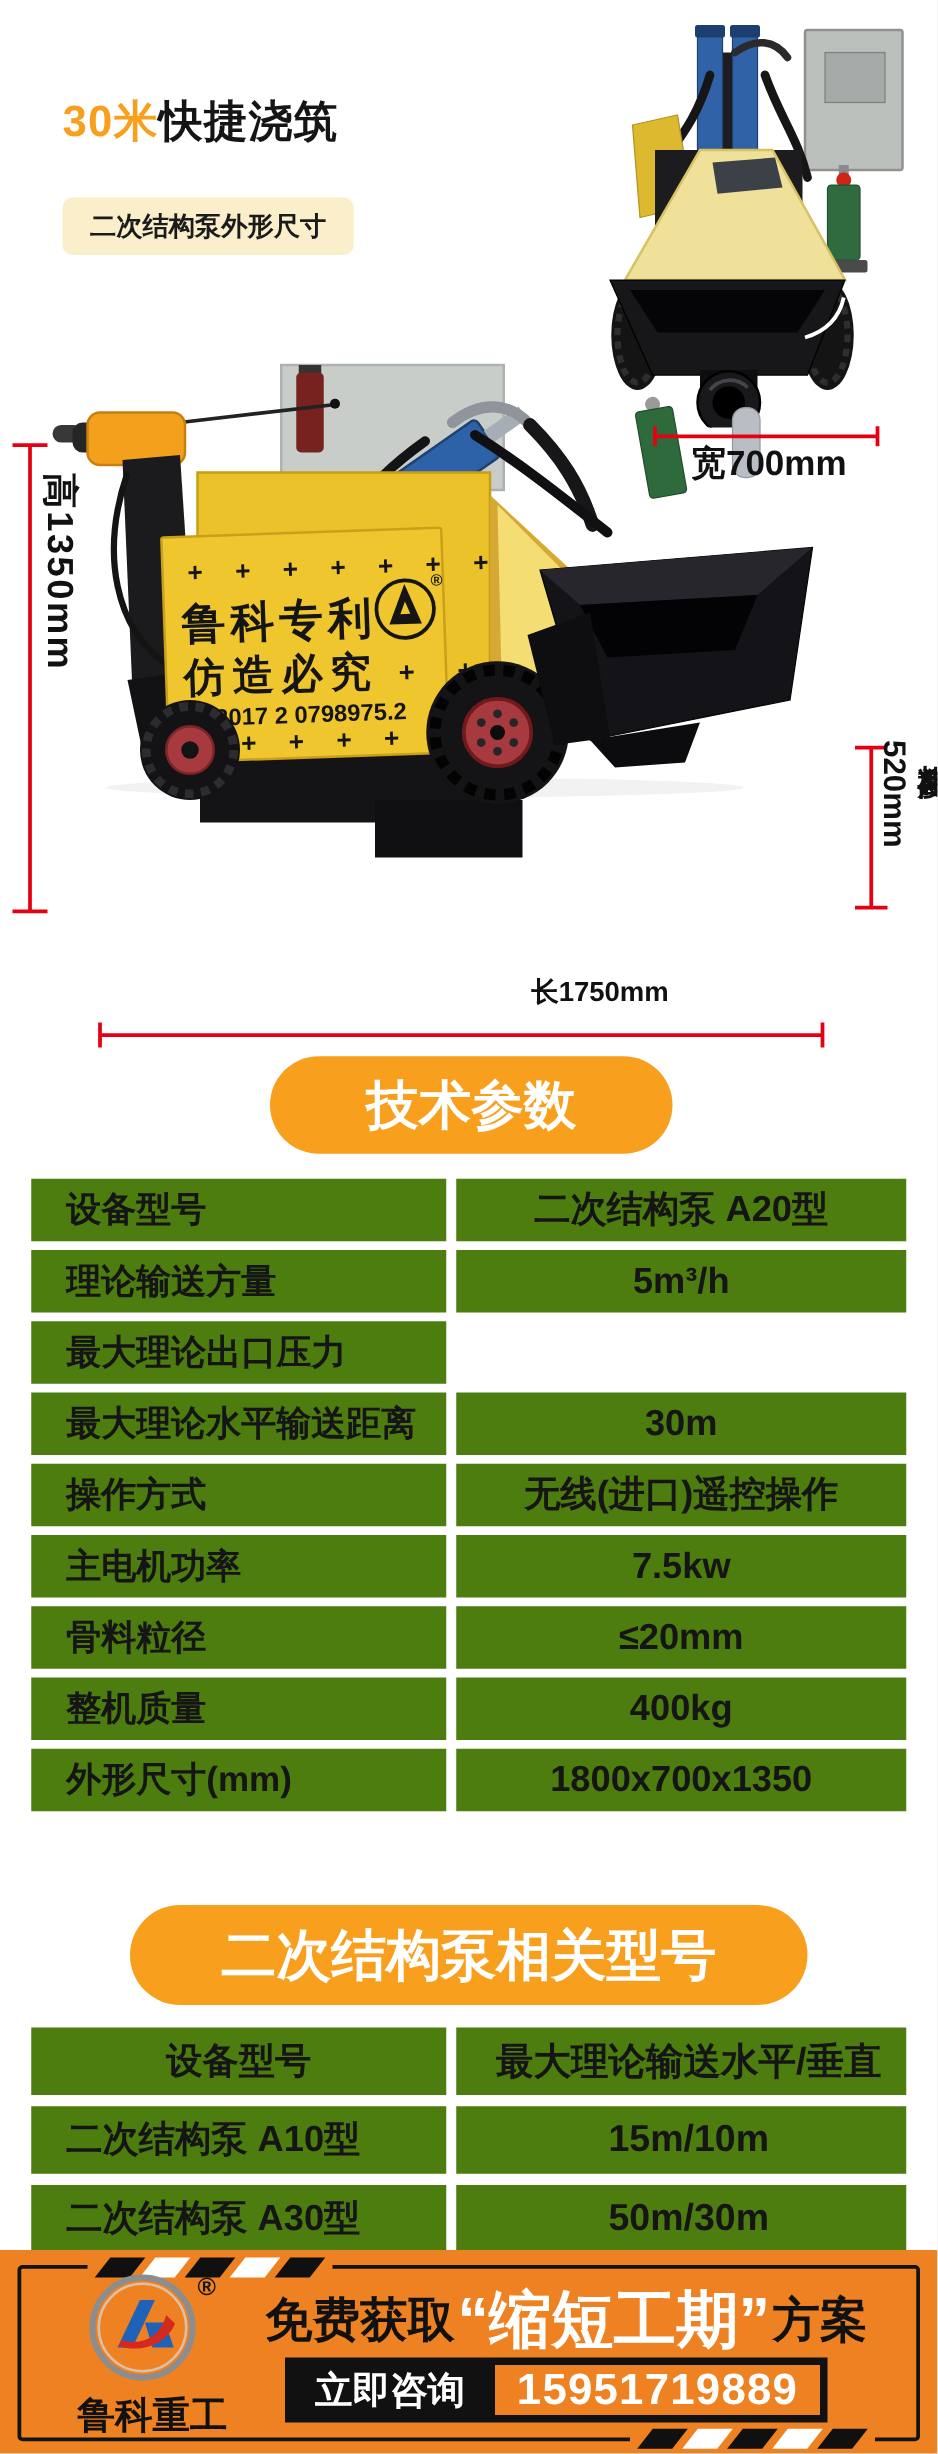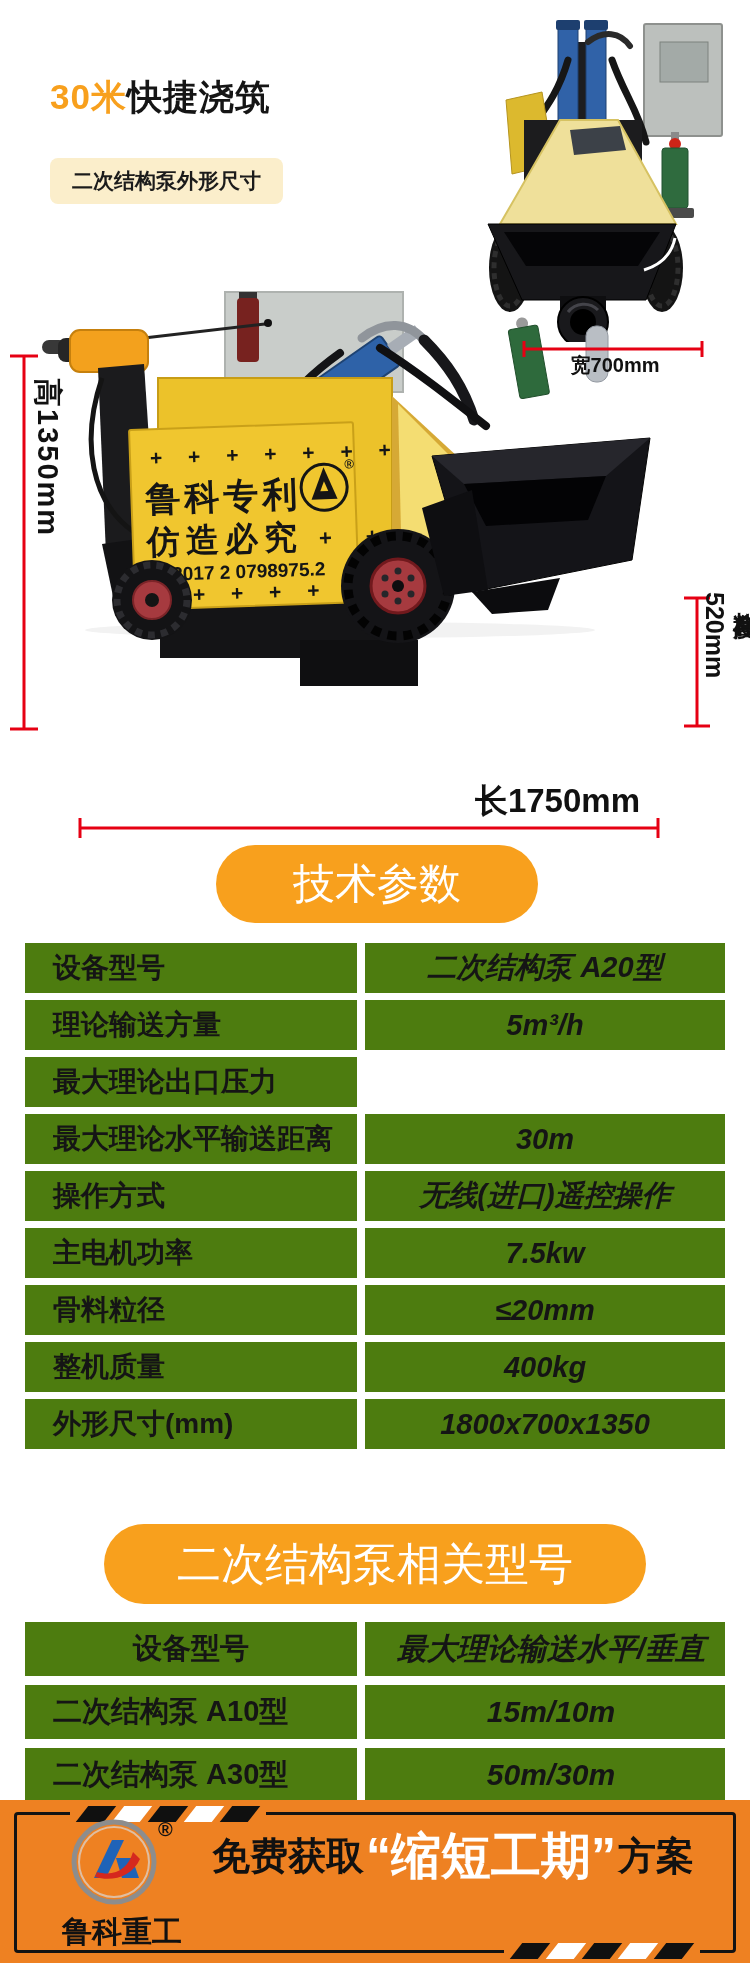--- a/index.html
+++ b/index.html
@@ -11,37 +11,37 @@
   
   .title{left:50px;top:74px;font-size:35px;font-weight:800;letter-spacing:1px;white-space:nowrap;}
   .title .hl{color:#F8A01D;}
   .badge{left:50px;top:158px;background:#FBEECB;border-radius:8px;padding:9px 22px;
          font-size:21px;font-weight:700;color:#1b1b1b;}
   
   .dim{color:#111;font-weight:700;}
   .v-side{writing-mode:vertical-rl;text-orientation:sideways;}
   .v-up{writing-mode:vertical-rl;text-orientation:upright;}
   .dim-height{left:27px;top:378px;height:310px;font-size:29px;letter-spacing:2px;}
-  .dim-width{left:515px;top:352px;width:200px;text-align:center;font-size:20px;}
-  .dim-length{left:320px;top:779px;width:320px;text-align:right;font-size:33px;}
+  .dim-width{left:515px;top:352px;width:200px;text-align:center;font-size:28px;}
+  .dim-length{left:320px;top:779px;width:320px;text-align:center;font-size:22px;}
   .dim-hopper{left:700px;top:592px;height:160px;display:flex;}
   .dim-hopper .num{font-size:25px;}
   .dim-hopper .lab{font-size:24px;letter-spacing:1px;}
   
-  .pill{background:#F8A01D;border-radius:40px;color:#fff;font-weight:400;
+  .pill{background:#F8A01D;border-radius:40px;color:#fff;font-weight:700;
         display:flex;align-items:center;justify-content:center;white-space:nowrap;}
   .pill1{left:216px;top:845px;width:322px;height:78px;font-size:42px;}
   .pill2{left:104px;top:1524px;width:542px;height:80px;font-size:44px;}
   
   .tbl{left:25px;width:700px;}
   .t-row{display:flex;margin-bottom:7px;}
   .t2 .t-row{margin-bottom:9px;}
   .cell{background:#4d7c0f;display:flex;align-items:center;}
   .t-label{width:332px;padding-left:28px;box-sizing:border-box;font-size:28px;font-weight:600;}
-  .t-value{flex:1;margin-left:8px;justify-content:center;font-size:29px;font-weight:600;font-style:italic;}
+  .t-value{flex:1;margin-left:8px;justify-content:center;font-size:29px;font-weight:600;}
   .t1 .cell{height:50px;}
   .t2 .cell{height:54px;}
   .t2 .t-head{justify-content:center;padding-left:0;font-weight:700;}
   .t2 .t-label{font-size:29px;}
   .t2 .t-value{font-size:30px;padding-left:12px;}
   
   .footer{left:0;top:1800px;width:750px;height:163px;background:#EE8122;}
   .f-border{position:absolute;left:14px;top:12px;right:14px;bottom:10px;
             border:3px solid #131313;border-radius:4px;}
   .stripes{position:absolute;display:flex;gap:8px;align-items:center;
@@ -315,15 +315,19 @@
       <text x="92" y="22" font-size="20" font-weight="700" fill="#111">®</text>
     </svg>
     <div class="f-brand">鲁科重工</div>
 
     <div class="f-promo">
       <span class="p1">免费获取</span>
       <span class="p2">“缩短工期”</span>
       <span class="p3">方案</span>
     </div>
 
+    <div class="f-cta">
+      <div class="cta-label">立即咨询</div>
+      <div class="phone">15951719889</div>
+    </div>
   </div>
 
 </div>
 
 </body></html>

